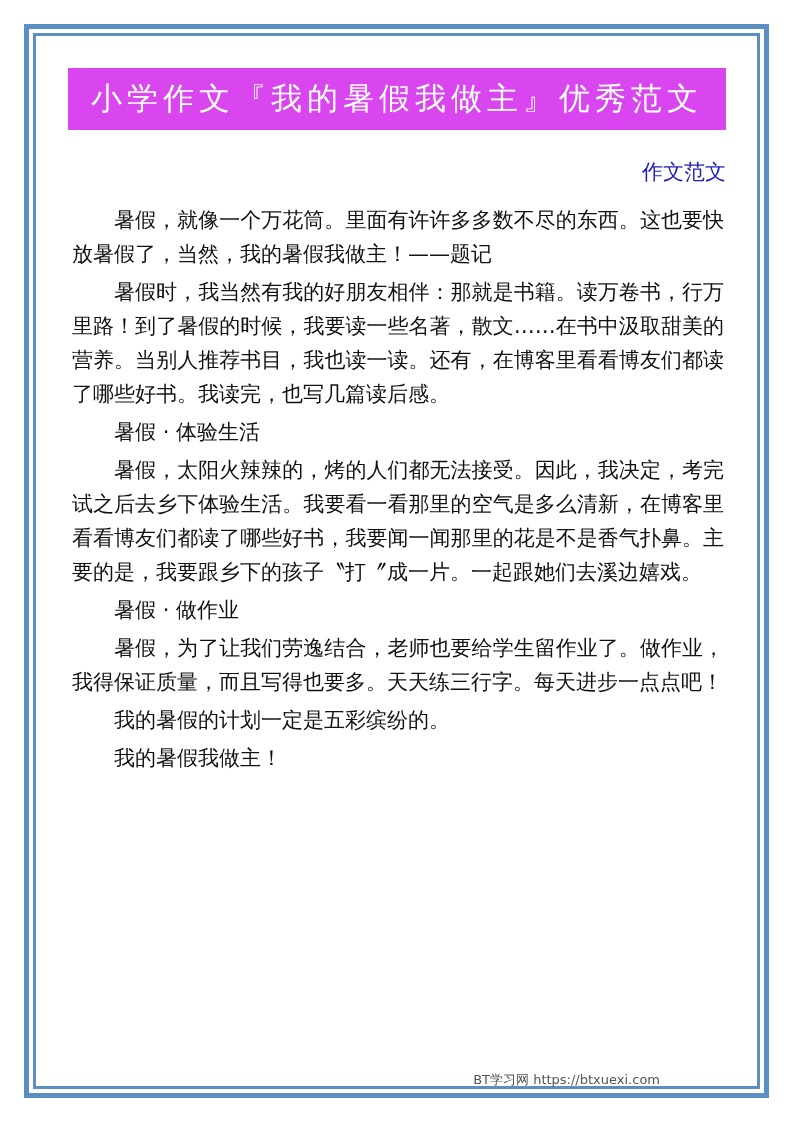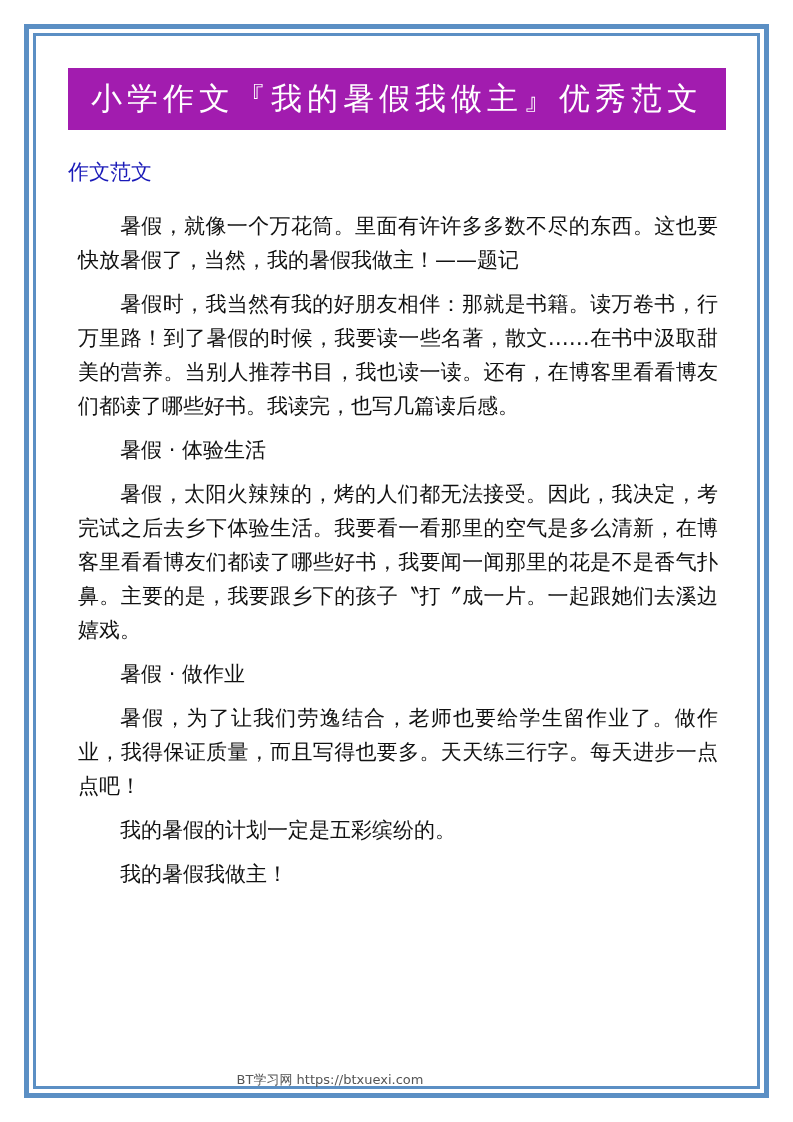--- a/index.html
+++ b/index.html
@@ -32,59 +32,59 @@
       height: 1056px;
       border: 3px solid #5b8fc4;
       box-sizing: border-box;
     }
     .title-bar {
       position: absolute;
       left: 68px;
       top: 68px;
       width: 658px;
       height: 62px;
-      background: #a21caf;
+      background: #d946ef;
       color: #ffffff;
       display: flex;
       align-items: center;
       justify-content: center;
       font-family: "DejaVu Serif", "Liberation Serif", serif;
       font-size: 31px;
       letter-spacing: 5px;
       white-space: nowrap;
     }
     .subtitle {
       position: absolute;
       left: 68px;
       width: 658px;
       top: 156px;
-      text-align: left;
+      text-align: right;
       color: #1a1ab8;
       font-size: 21px;
       line-height: 32px;
     }
     .body-text {
       position: absolute;
       left: 68px;
       top: 199px;
       width: 660px;
       font-size: 21px;
       line-height: 34px;
       text-align: justify;
     }
     .body-text p {
-      margin: 10px;
+      margin: 4px;
       text-indent: 2em;
     }
     .footer {
       position: absolute;
       left: 0;
       width: 660px;
       top: 1070px;
-      text-align: center;
+      text-align: right;
       font-size: 13px;
       color: #555555;
       line-height: 20px;
     }
   </style>
 </head>
 <body>
 
 <div class="frame-outer"></div>
 <div class="frame-inner"></div>

